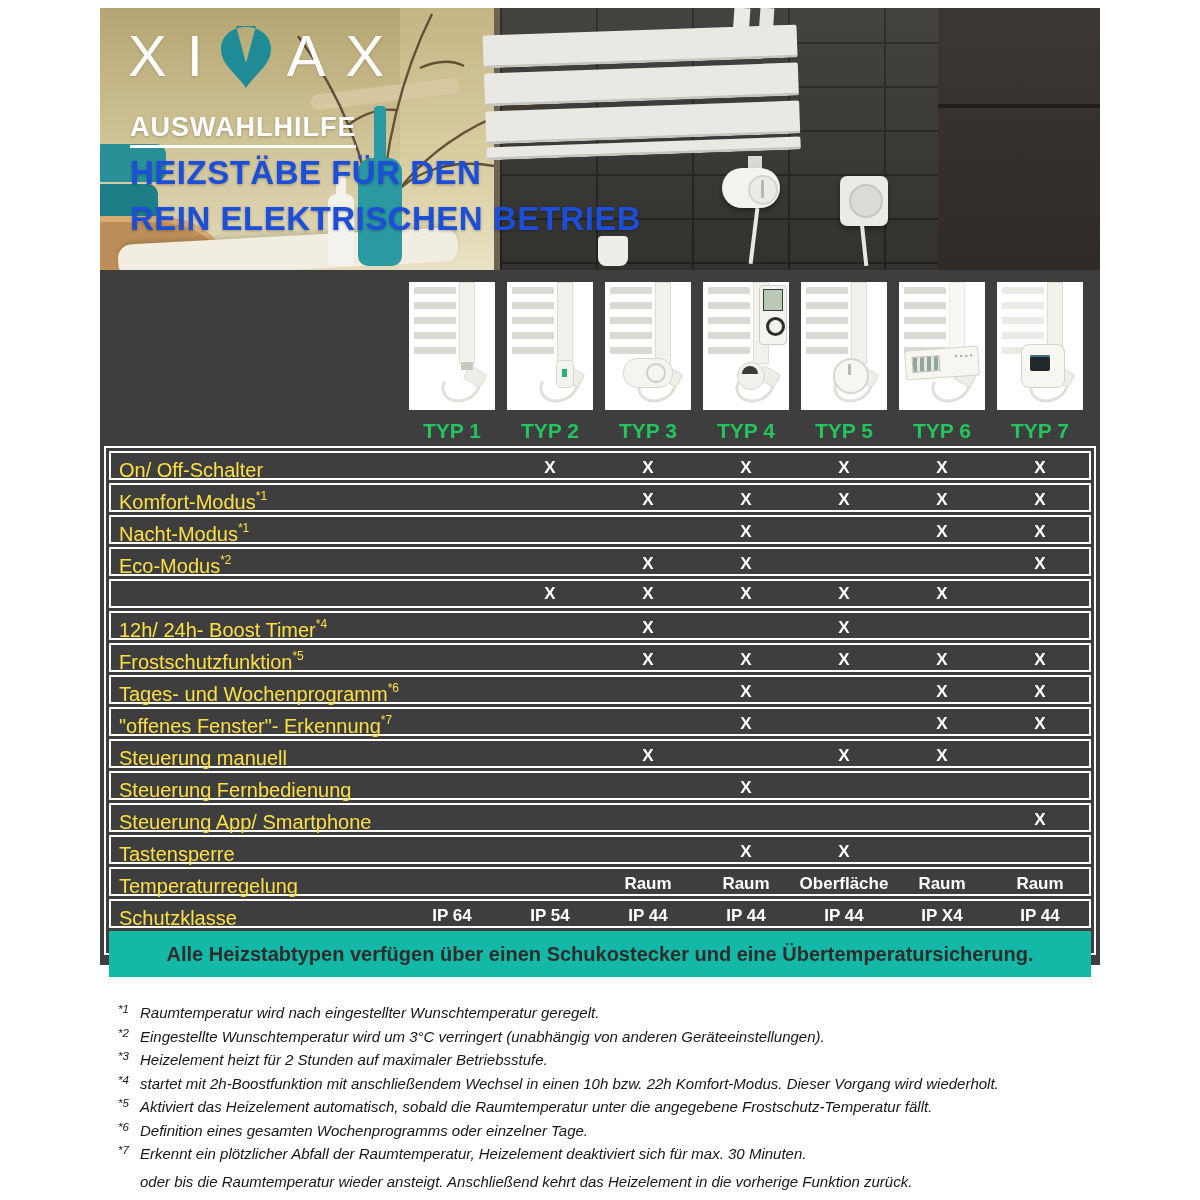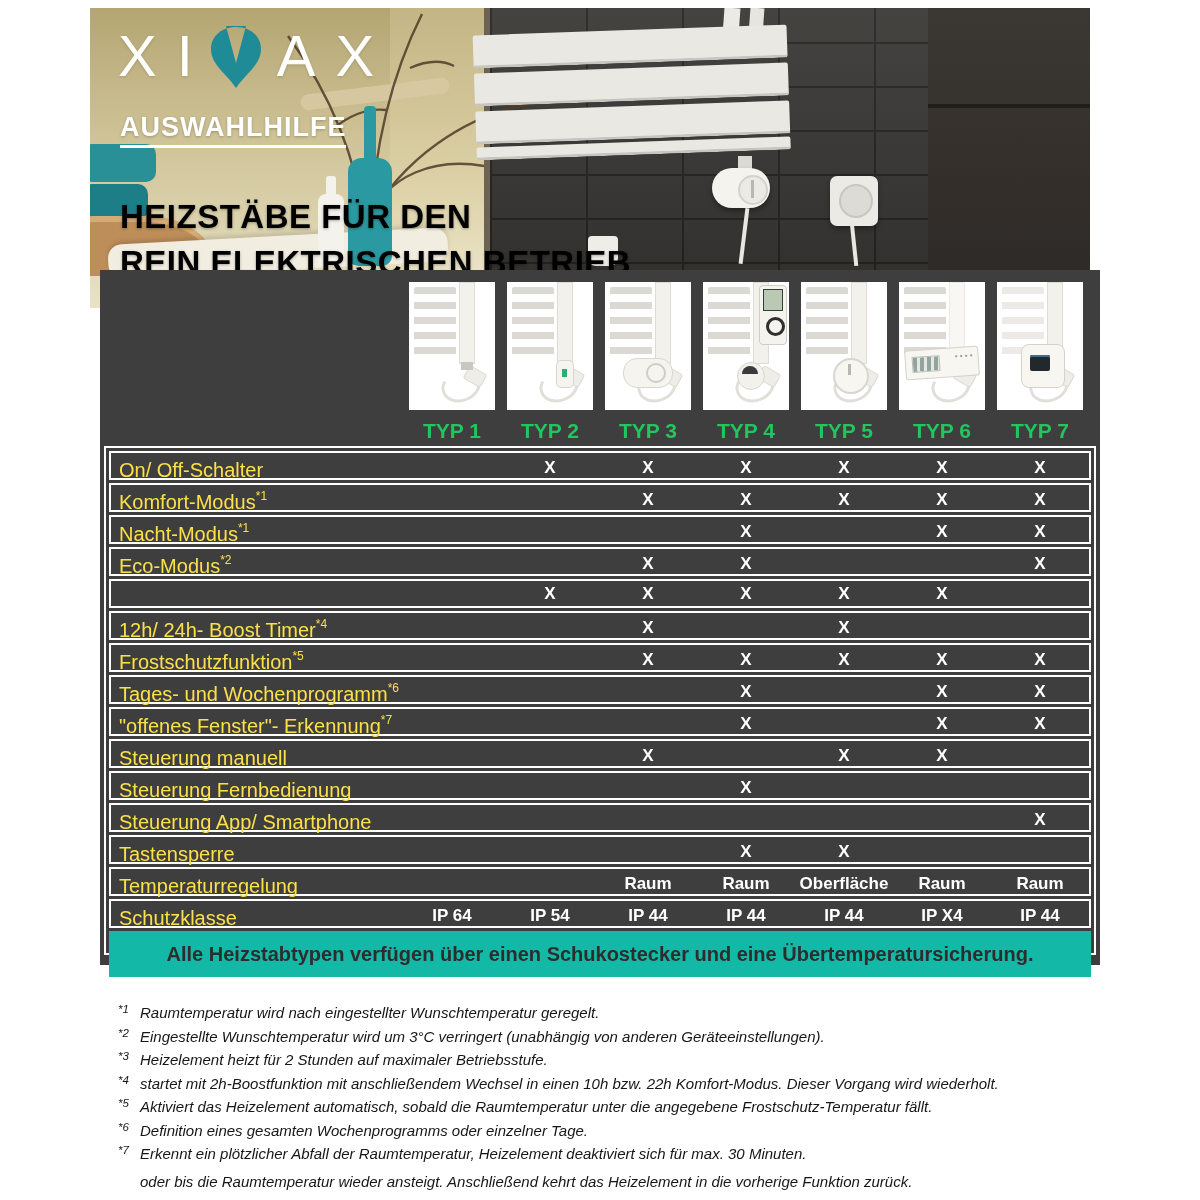--- a/index.html
+++ b/index.html
@@ -1,19 +1,19 @@
 <!DOCTYPE html>
 <html><head>
 <meta charset="utf-8">
 <style>
   html,body{margin:0;padding:0;background:#fff;}
   .page{position:relative;width:1200px;height:1200px;background:#fff;overflow:hidden;
         font-family:"Liberation Sans",sans-serif;}
   
-  .hero{position:absolute;left:90px;top:8px;width:1000px;height:300px;overflow:hidden;background:#cbbf96;}
+  .hero{position:absolute;left:100px;top:8px;width:1000px;height:300px;overflow:hidden;background:#cbbf96;}
   .hero-bg{position:absolute;inset:0;filter:blur(0.6px);}
   .wall{position:absolute;left:0;top:0;width:335px;height:100%;
         background:linear-gradient(180deg,#b4a572 0%,#cdc194 40%,#e9e2c6 100%);}
   .wall2{position:absolute;left:300px;top:0;width:130px;height:100%;
         background:linear-gradient(180deg,#c3b584 0%,#ddd2a8 60%,#efe9d2 100%);}
   .stone{position:absolute;left:400px;top:0;width:438px;height:100%;background:#3b3936;
         background-image:
           linear-gradient(180deg,rgba(255,255,255,.05),rgba(0,0,0,.18)),
           repeating-linear-gradient(0deg,#272522 0 2px,transparent 2px 44px),
           repeating-linear-gradient(90deg,#272522 0 2px,transparent 2px 96px);}
@@ -55,22 +55,22 @@
   .outlet-hole{position:absolute;left:9px;top:8px;width:30px;height:30px;border-radius:50%;
          background:#dddbd5;border:2px solid #c8c6c0;}
   .outlet-cable{position:absolute;left:762px;top:214px;width:4px;height:44px;background:#e9e7e1;transform:rotate(-6deg);}
   .hero-content{position:absolute;inset:0;}
   .logo{position:absolute;left:28px;top:12px;display:flex;align-items:center;color:#fff;
         font-size:58px;font-weight:500;letter-spacing:20px;text-shadow:0 1px 3px rgba(0,0,0,.15);}
   .logo svg{width:62px;height:66px;margin:4px 10px 0 -8px;}
   .eyebrow{position:absolute;left:30px;top:104px;color:#fff;font-size:27px;font-weight:800;
         letter-spacing:1px;border-bottom:3px solid #fff;padding-bottom:2px;
         text-shadow:0 1px 3px rgba(0,0,0,.25);}
-  .hero-title{position:absolute;left:30px;top:142px;color:#000000;font-size:33px;font-weight:800;
-        line-height:46px;letter-spacing:.5px;text-shadow:0 1px 3px rgba(0,0,0,.3);margin-top:44px;}
+  .hero-title{position:absolute;left:30px;top:142px;color:#1d4ed8;font-size:33px;font-weight:800;
+        line-height:46px;letter-spacing:.5px;text-shadow:0 1px 3px rgba(0,0,0,.3);}
   
   .matrix{position:absolute;left:100px;top:270px;width:1000px;height:695px;background:#3e3e3e;}
   .matrix-head{position:absolute;left:11px;right:11px;top:12px;display:grid;
         grid-template-columns:292px repeat(7,1fr);}
   .col{display:flex;flex-direction:column;align-items:center;}
   .imgbox{position:relative;width:86px;height:128px;background:#fff;overflow:hidden;}
   .rungs{position:absolute;left:5px;top:5px;width:42px;height:72px;
         background:repeating-linear-gradient(180deg,#dbd9d3 0 7px,#fff 7px 15px);border-radius:2px;}
   .vbar{position:absolute;left:50px;top:0;width:14px;height:80px;background:#f3f1eb;border:1px solid #dedcd6;}
   .cable{position:absolute;left:32px;bottom:8px;width:34px;height:26px;border:3px solid #e1dfd9;

